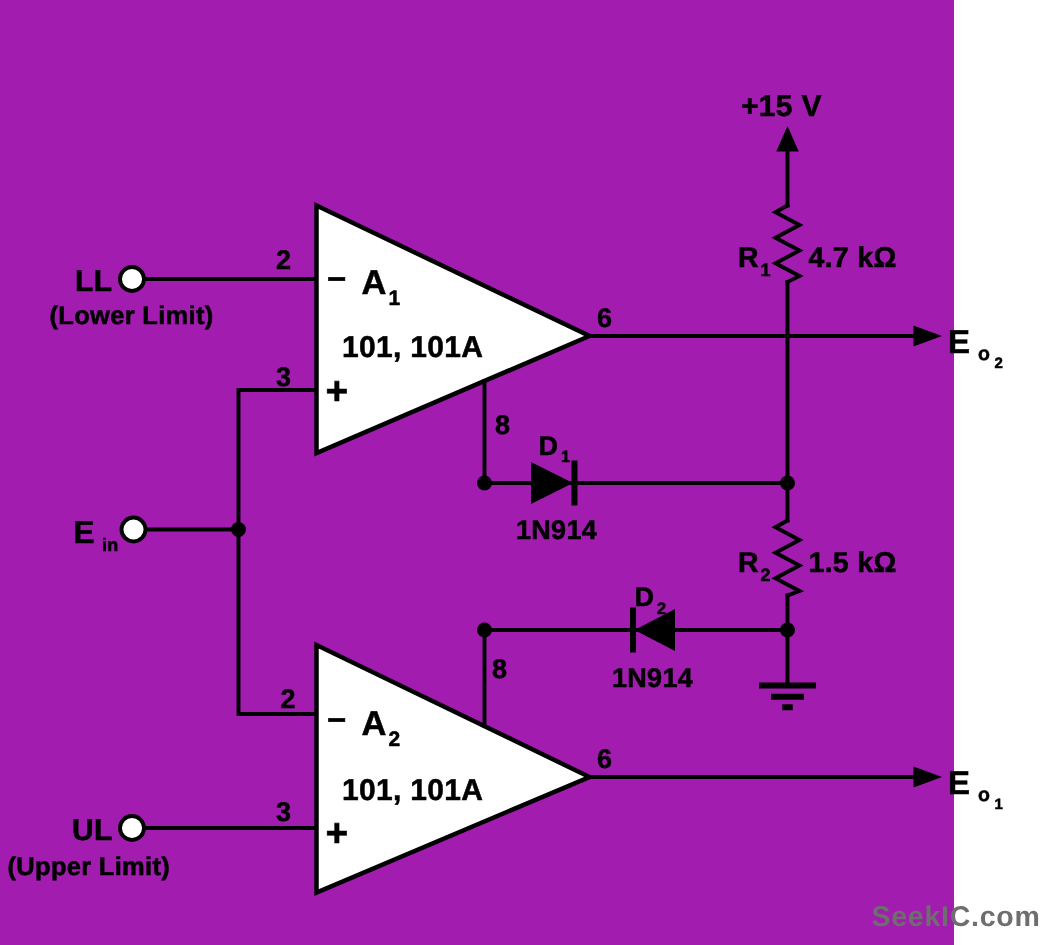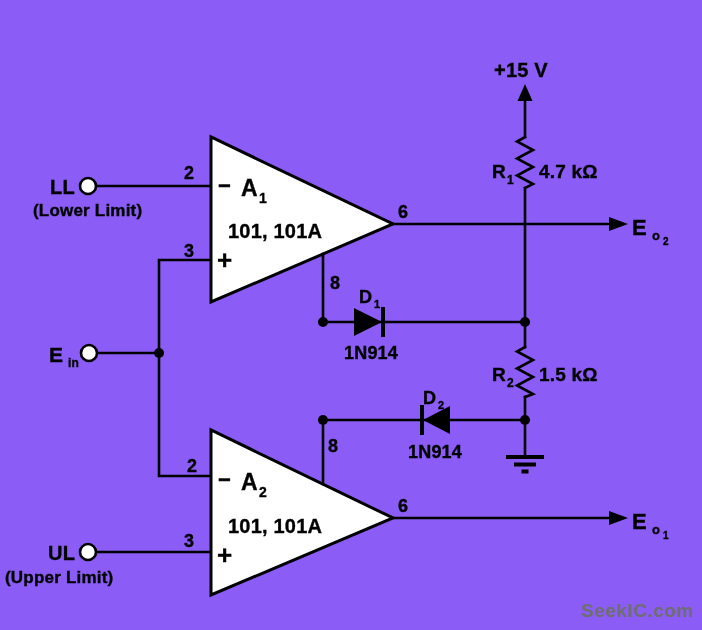--- a/index.html
+++ b/index.html
@@ -5,23 +5,23 @@
   html, body {
     margin: 0;
     padding: 0;
     background: #ffffff;
     width: 702px;
     height: 630px;
     overflow: hidden;
   }
   .page {
     position: relative;
-    width: 702px;
+    width: 636px;
     height: 630px;
-    background: #8b5cf6;
+    background: #a21caf;
   }
   svg {
     display: block;
     font-family: "Liberation Sans", "DejaVu Sans", sans-serif;
   }
   .wire {
     stroke: #000000;
     stroke-width: 2.6;
     fill: none;
     stroke-linecap: square;

